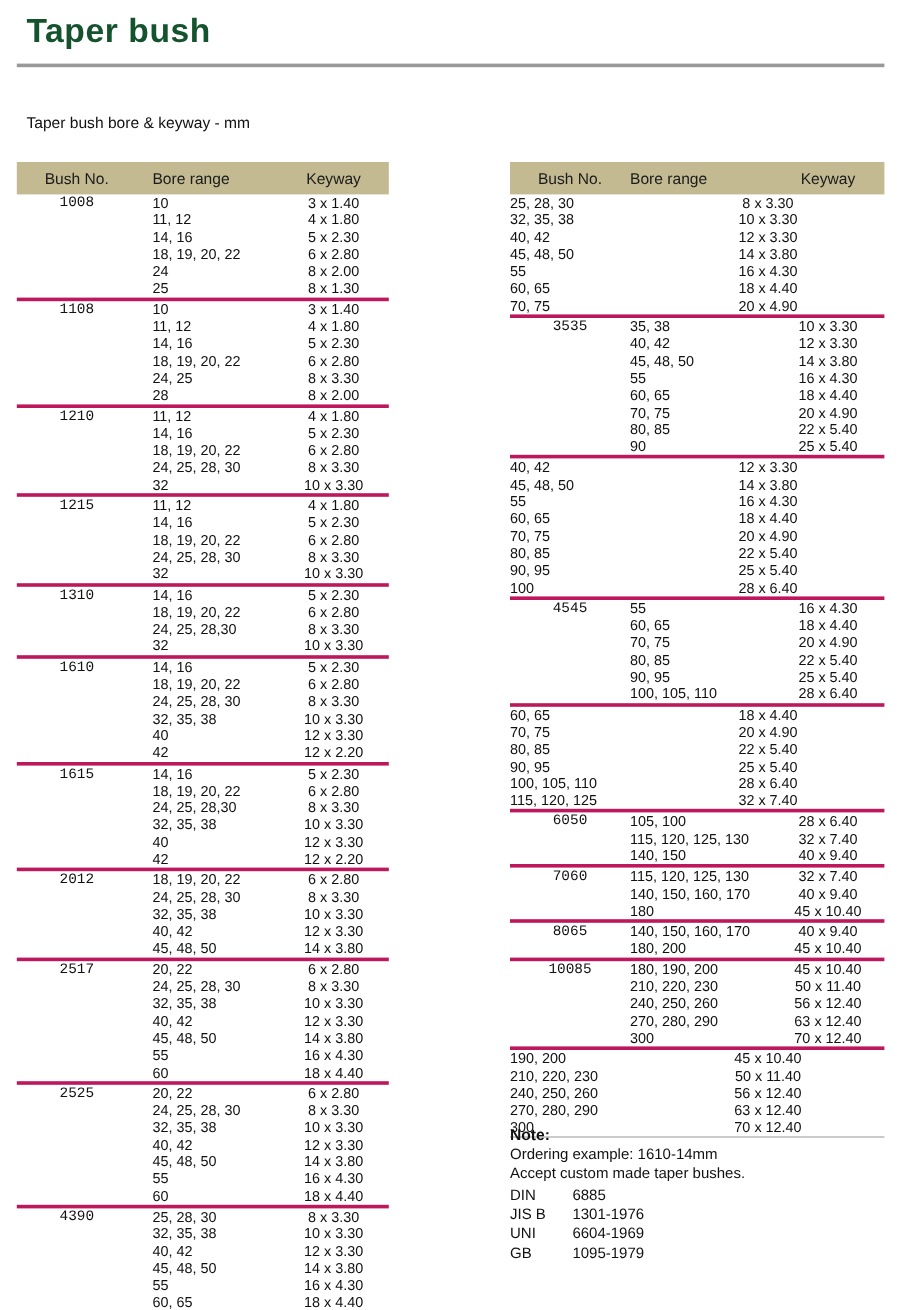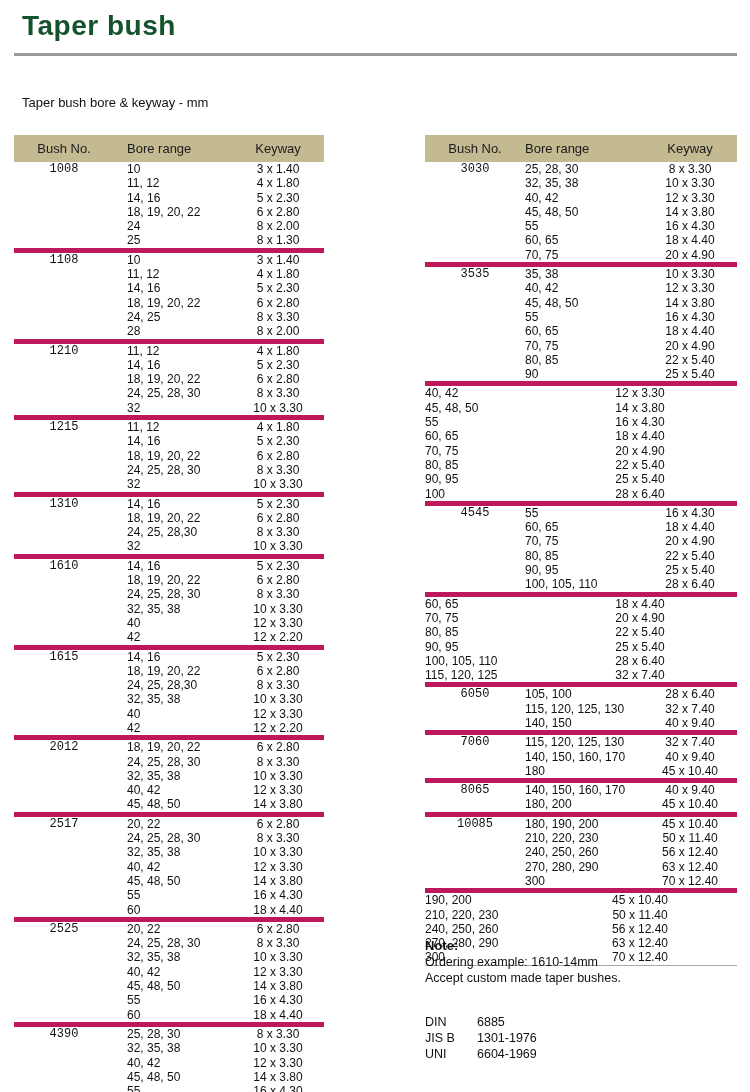--- a/index.html
+++ b/index.html
@@ -30,35 +30,35 @@
   .thead {
     display: flex; align-items: center;
     height: 27px; background: var(--header-bg, #c3ba92);
     font-size: 13px; color: #1b1b1b;
   }
   .th-bush { width: 100px; text-align: center; }
   .th-bore { width: 118px; }
   .t-left .th-bore { padding-left: 13px; width: 105px; }
   .th-key  { flex: 1; text-align: center; }
   .tbody { border-bottom: 1px solid #a8a8a8; }
-  .group { display: flex; border-top: 5px solid #be185d; }
+  .group { display: flex; border-top: 3px solid #be185d; }
   .group.first { border-top: none; }
   .g-bush {
     width: 100px; text-align: center;
     font-size: 12px; line-height: 14.3px; color: #111; font-family: Liberation Mono, monospace;
   }
   .g-rows { flex: 1; }
   .row { display: flex; font-size: 12px; line-height: 14.3px; color: #111; }
   .r-bore { width: 118px; }
   .t-left .r-bore { padding-left: 13px; width: 105px; }
   .r-key { flex: 1; text-align: center; }
   .note-block { position: absolute; left: 425px; top: 938px; width: 300px; }
   .note-label { font-size: 13px; font-weight: bold; margin-bottom: 2px; }
   .note-line { font-size: 12.5px; line-height: 15.5px; }
-  .standards { margin-top: 28px; }
+  .standards { margin-top: 2px; }
   .standard-row { display: flex; font-size: 12.5px; line-height: 16px; }
   .standard-label { width: 52px; }
   .standard-value { flex: 1; }
 </style>
 </head>
 <body>
 
 <div class="page-title">Taper bush</div>
 <div class="title-rule"></div>
 <div class="subtitle">Taper bush bore &amp; keyway - mm</div>
@@ -385,21 +385,20 @@
 </div>
 
 <div class="bush-table t-right">
   <div class="thead">
     <span class="th-bush">Bush No.</span>
     <span class="th-bore">Bore range</span>
     <span class="th-key">Keyway</span>
   </div>
   <div class="tbody" id="tbody-right">
       <div class="group first">
-        <div class="g-bush">3030</div>
         <div class="g-rows">
           <div class="row">
             <span class="r-bore">25, 28, 30</span>
             <span class="r-key">8 x 3.30</span>
           </div>
           <div class="row">
             <span class="r-bore">32, 35, 38</span>
             <span class="r-key">10 x 3.30</span>
           </div>
           <div class="row">
@@ -665,14 +664,18 @@
         <span class="standard-value">6885</span>
       </div>
       <div class="standard-row">
         <span class="standard-label">JIS B</span>
         <span class="standard-value">1301-1976</span>
       </div>
       <div class="standard-row">
         <span class="standard-label">UNI</span>
         <span class="standard-value">6604-1969</span>
       </div>
+      <div class="standard-row">
+        <span class="standard-label">GB</span>
+        <span class="standard-value">1095-1979</span>
+      </div>
     </div>
 </div>
 
 </body></html>

